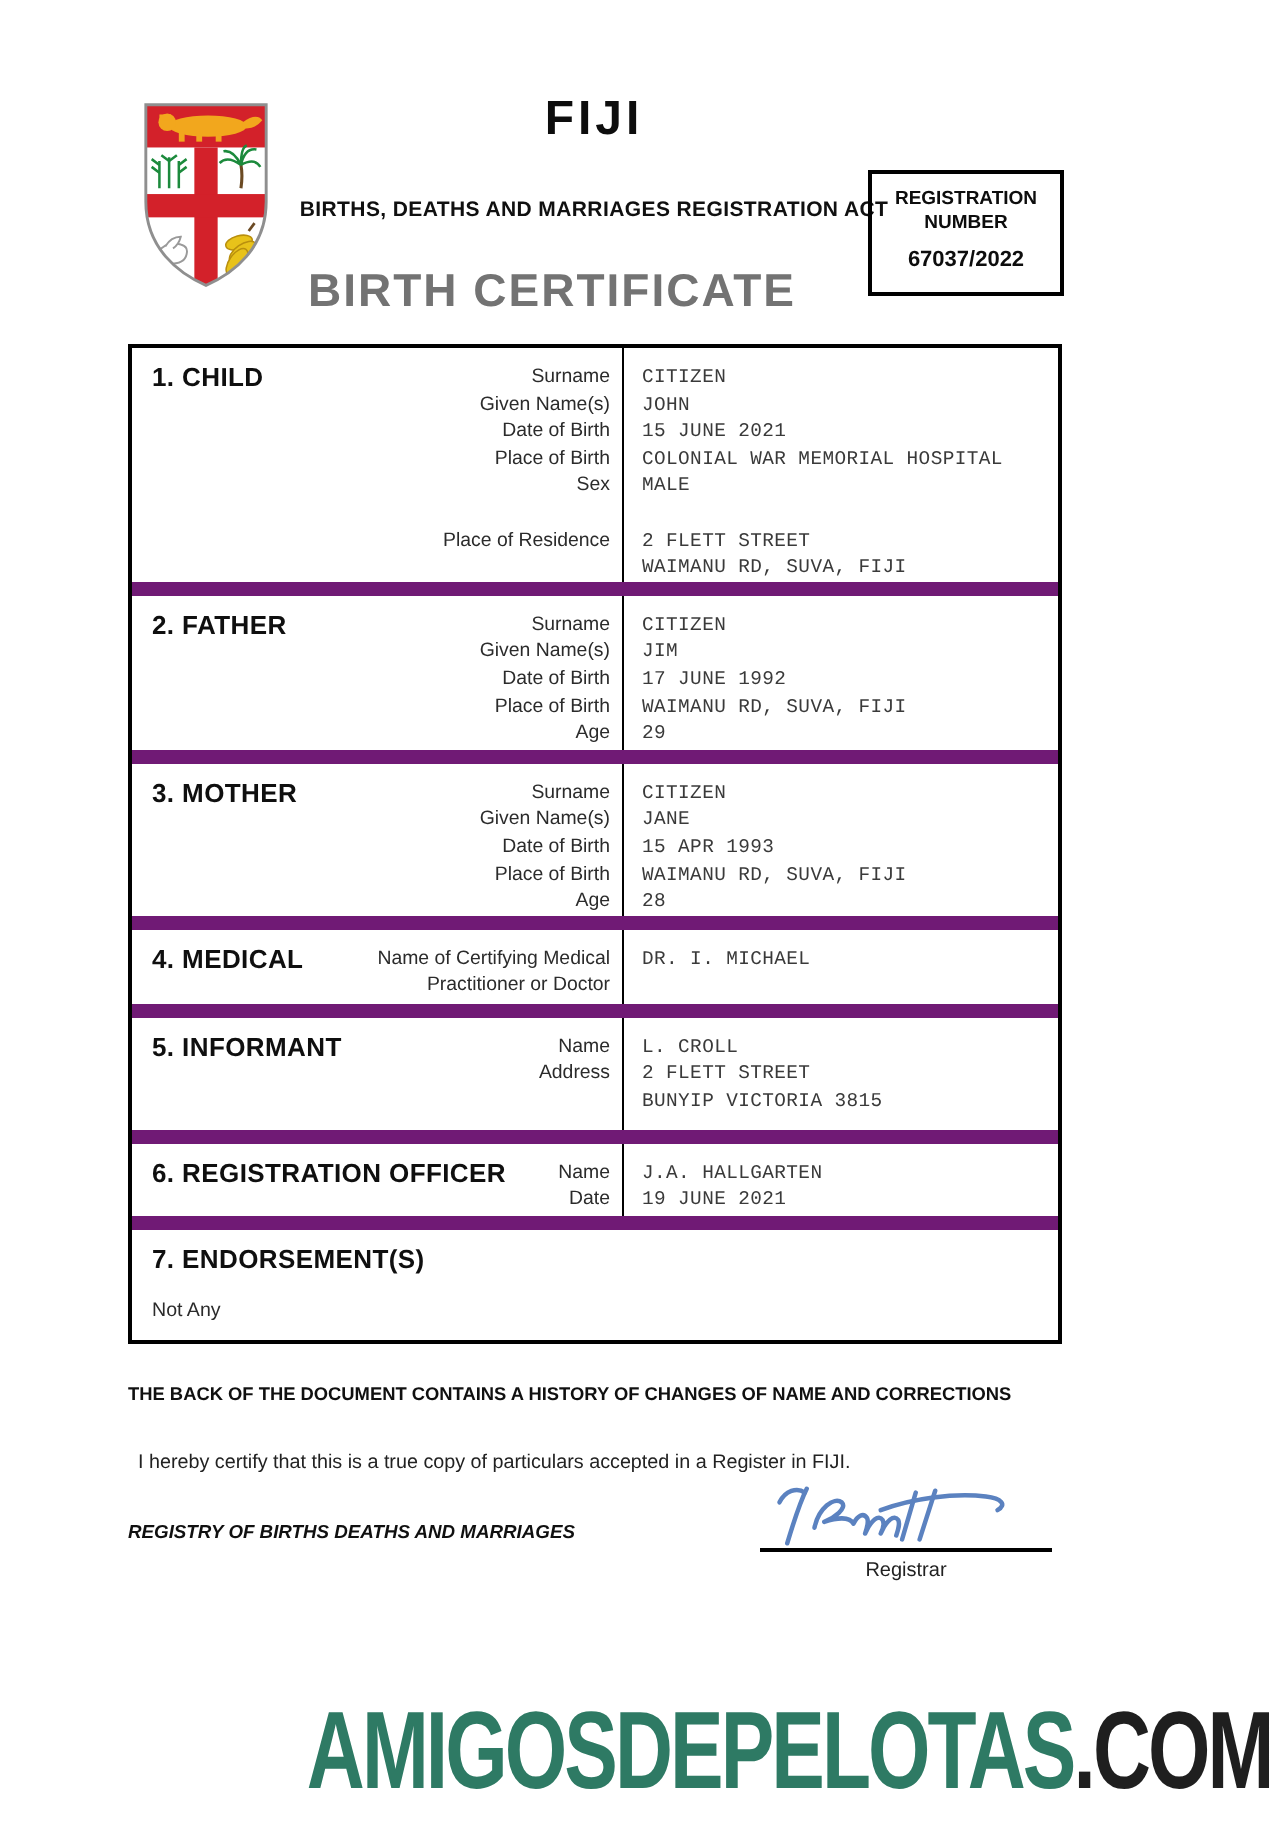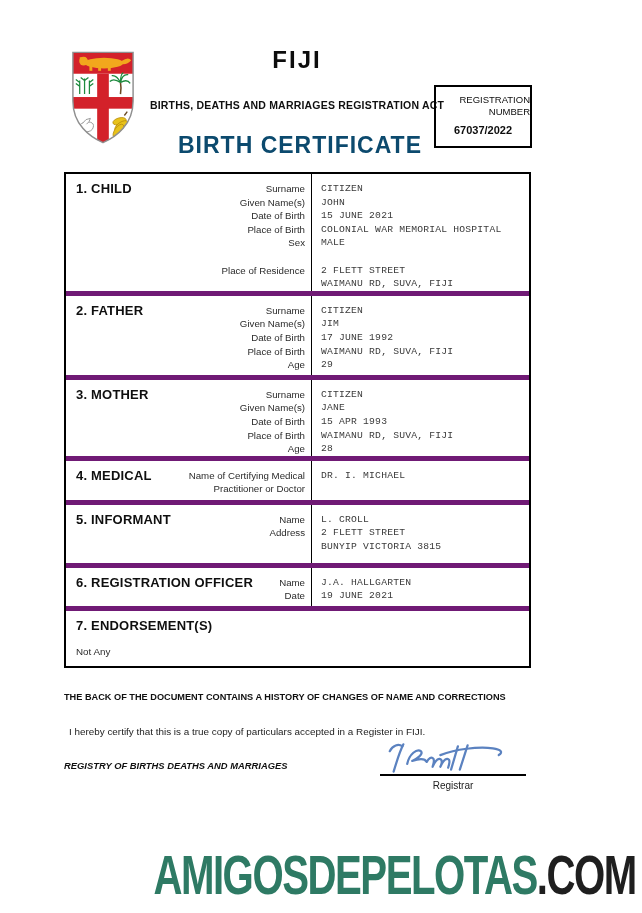--- a/index.html
+++ b/index.html
@@ -12,36 +12,36 @@
   .crest { position:absolute; left:70px; top:49px; }
   .country-title {
     position:absolute; top:46px; left:297px; transform:translateX(-50%);
     font-size:24px; font-weight:700; letter-spacing:2px; color:#0d0d0d; white-space:nowrap;
   }
   .act-title {
     position:absolute; top:99px; left:297px; transform:translateX(-50%);
     font-size:10.5px; font-weight:700; color:#101010; white-space:nowrap; letter-spacing:0.2px;
   }
   .cert-title {
-    position:absolute; top:132px; left:300px; transform:translateX(-50%);
-    font-size:23px; font-weight:700; letter-spacing:1px; color:#0c4a6e; white-space:nowrap;
+    position:absolute; top:132px; left:276px; transform:translateX(-50%);
+    font-size:23px; font-weight:700; letter-spacing:1px; color:#737373; white-space:nowrap;
   }
   .reg-box {
     position:absolute; left:434px; top:85px; width:98px; height:63px;
     border:2px solid #000; box-sizing:border-box; text-align:center; padding-top:7px;
   }
-  .reg-box .reg-label { font-size:9.5px; font-weight:400; line-height:12px; color:#0d0d0d;text-align:right; }
+  .reg-box .reg-label { font-size:9.5px; font-weight:700; line-height:12px; color:#0d0d0d; }
   .reg-box .reg-number { font-size:11px; font-weight:700; margin-top:6px; color:#0d0d0d; }
 
   
   .cert-table {
     position:absolute; left:64px; top:172px; width:467px;
     border:2px solid #000; box-sizing:border-box; background:#fff;
   }
-  .sec { display:flex; border-bottom:5px solid #701a75; box-sizing:border-box; }
+  .sec { display:flex; border-bottom:7px solid #701a75; box-sizing:border-box; }
   .sec:last-child { border-bottom:none; }
   .sec-0 { min-height:117px; } .sec-1 { min-height:84px; } .sec-2 { min-height:81px;align-items:flex-end; }
   .sec-3 { min-height:44px; }  .sec-4 { min-height:63px; } .sec-5 { min-height:43px; }
   .cell-left { flex:0 0 245px; position:relative; padding-top:8px; box-sizing:border-box; }
   .sec-title {
     position:absolute; left:10px; top:7px; margin:0;
     font-size:13px; font-weight:700; letter-spacing:0.2px; color:#0f0f0f; white-space:nowrap;
   }
   .labels { text-align:right; padding-right:6px; }
   .lbl-line { font-size:9.7px; line-height:13.6px; min-height:13.6px; color:#2b2b2b; }

